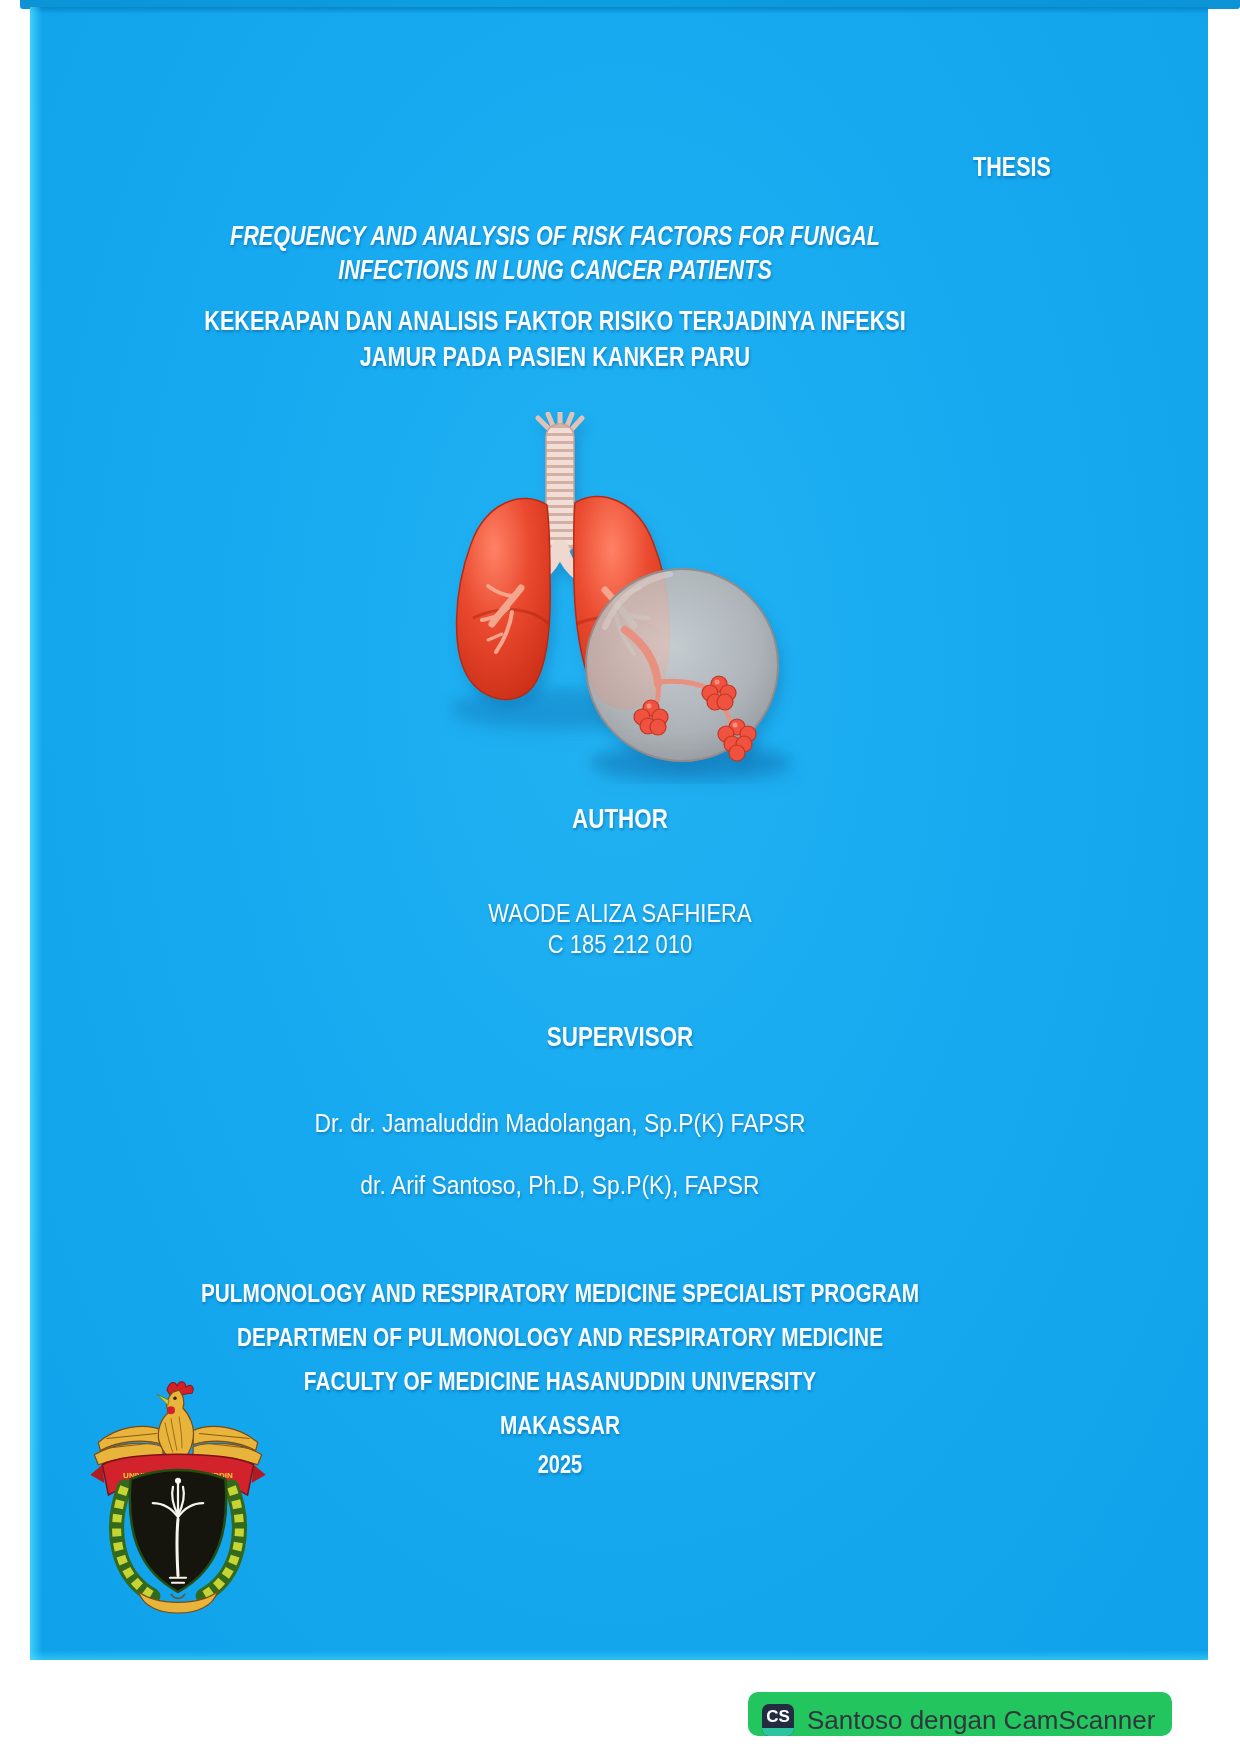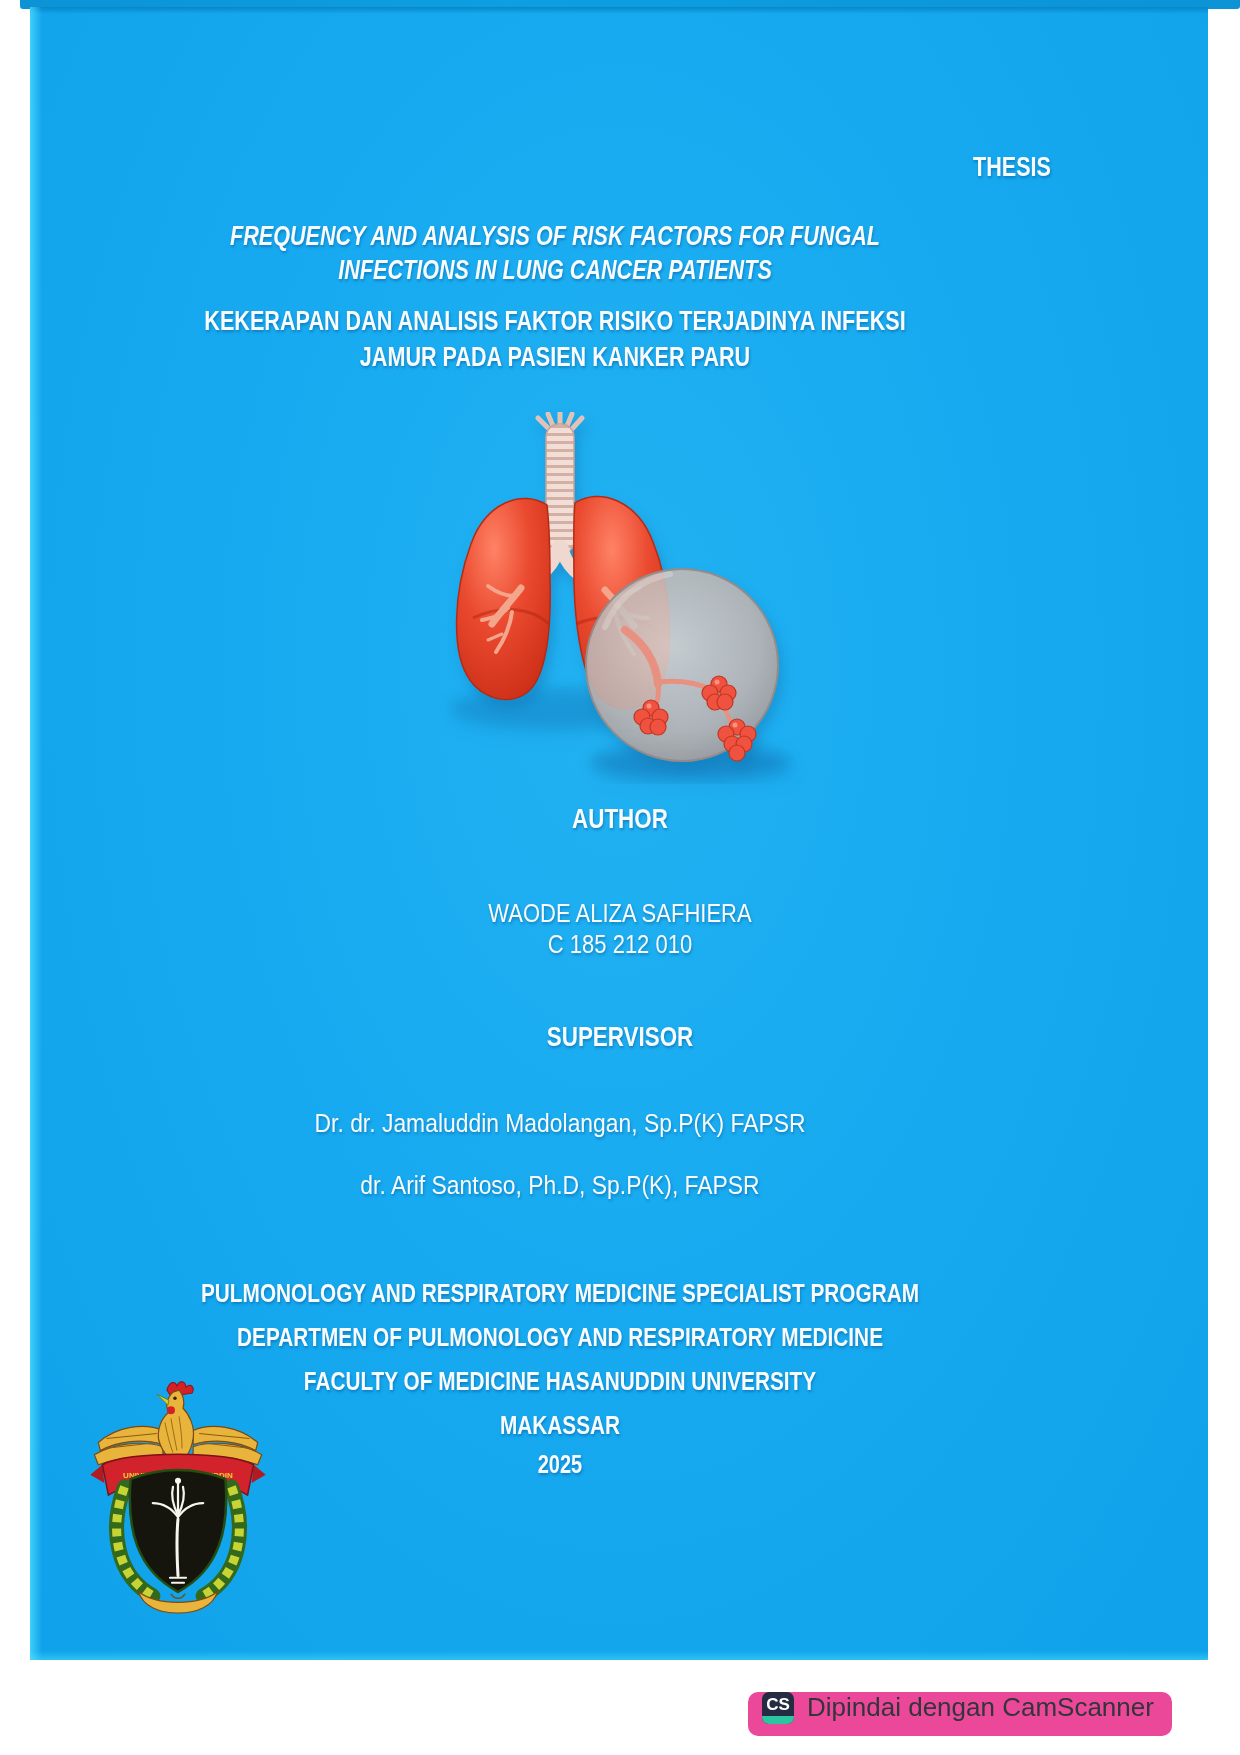--- a/index.html
+++ b/index.html
@@ -58,22 +58,22 @@
   #inst4 { top:1410px; font-size:26px; }
   #inst5 { top:1450px; font-size:25px; }
 
   #lungs-art { left:420px; top:412px; width:380px; height:372px;
     filter:drop-shadow(4px 8px 6px rgba(10,70,130,.25)); }
   #unhas-logo { left:86px; top:1378px; width:184px; height:236px; }
 
   
   .cs-bar {
     position:absolute; left:748px; top:1692px; width:424px; height:44px;
-    background:#ec4899; border-radius:10px;
-    display:flex; align-items:flex-start; gap:13px;
+    background:#22c55e; border-radius:10px;
+    display:flex; align-items:flex-end; gap:13px;
     padding:0 10px 0 14px; box-sizing:border-box;
   }
   .cs-icon {
     width:32px; height:32px; border-radius:7px; background:#232c41;
     position:relative; overflow:hidden; flex:0 0 auto;
   }
   .cs-icon-text {
     color:#ffffff; font-weight:700; font-size:17px; line-height:25px;
     text-align:center; letter-spacing:0;
   }
@@ -251,14 +251,14 @@
   <g>
     <path d="M52,212 C70,226 112,226 130,212 C126,226 110,233 91,233 C72,233 56,226 52,212 Z" fill="#e8b43c" stroke="#7c4a10" stroke-width="1.2"></path>
     <path d="M84,214 C88,220 94,220 98,214" stroke="#7c4a10" stroke-width="1.5" fill="none"></path>
   </g>
 </svg>
 
 <div class="cs-bar">
   <div class="cs-icon">
     <div class="cs-icon-text">CS</div>
   </div>
-  <div class="cs-text">Dipindai dengan CamScanner</div>
+  <div class="cs-text">Santoso dengan CamScanner</div>
 </div>
 
 </body></html>

